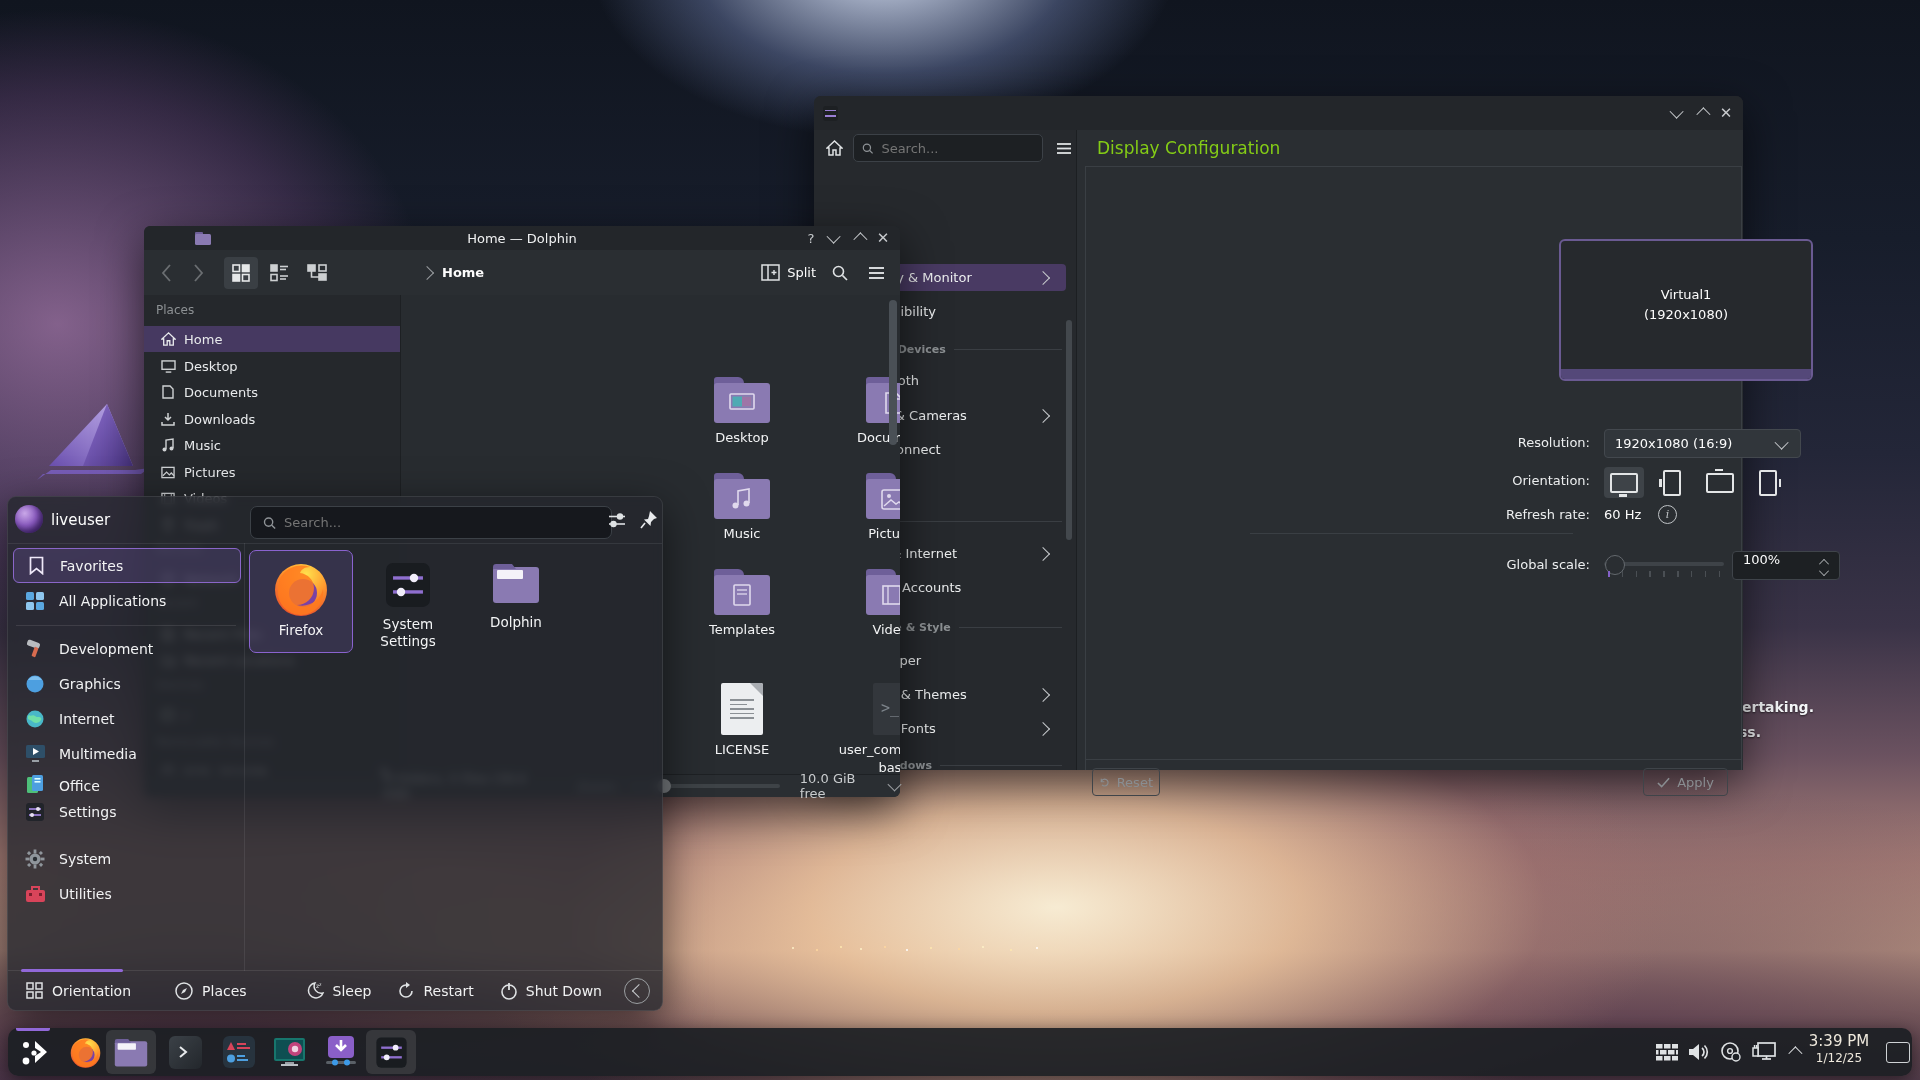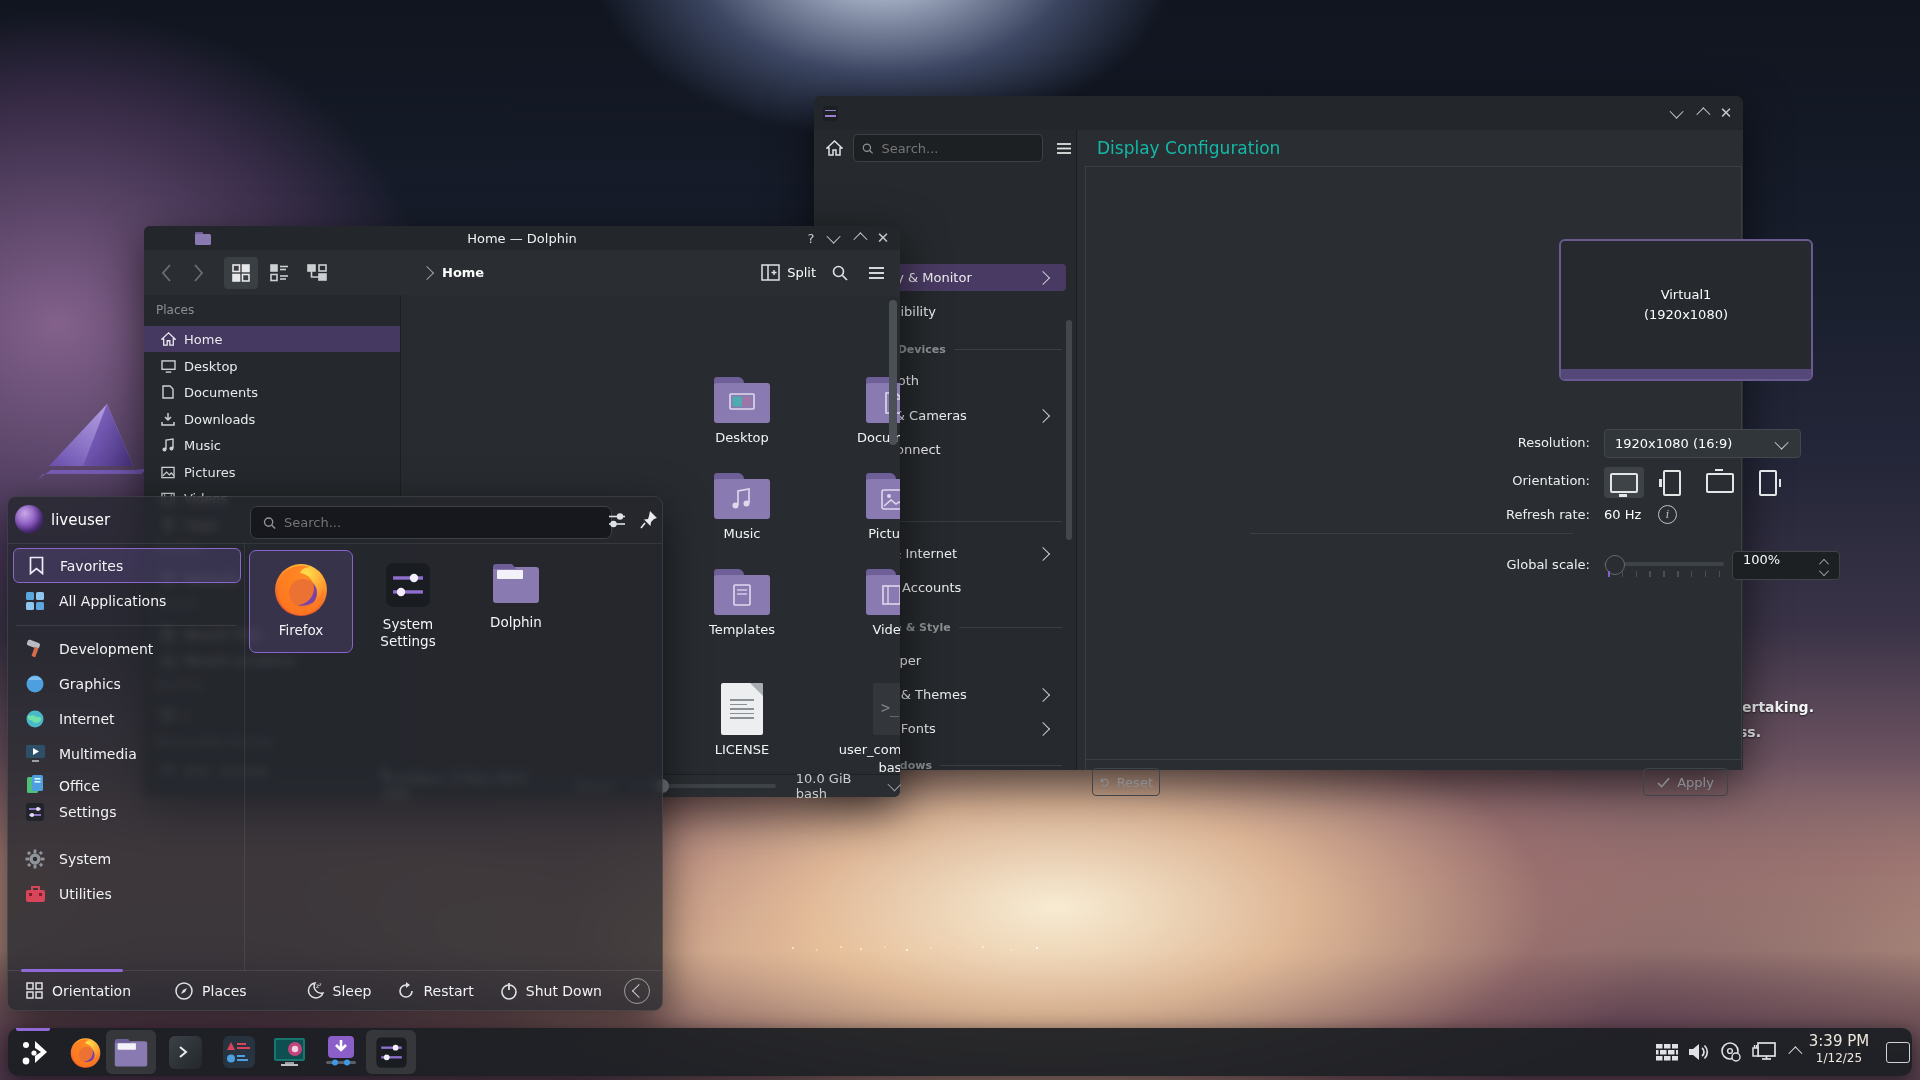--- a/index.html
+++ b/index.html
@@ -40,21 +40,21 @@
   .searchbox input{background:transparent;border:0;outline:0;color:#dfe2e4;font-size:13px;width:100%;font-family:inherit;}
   .ss-side{position:absolute;left:0;top:70px;width:262px;bottom:0;background:#26292d;overflow:hidden;}
   .ss-item{position:absolute;left:4px;width:248px;height:27px;display:flex;align-items:center;border-radius:4px;color:#eceeef;}
   .ss-item .lbl{margin-left:38px;white-space:nowrap;}
   .ss-item.sel{background:#493a63;}
   .ss-item .arr{position:absolute;right:18px;}
   .ss-sect{position:absolute;left:14px;right:14px;display:flex;align-items:center;gap:8px;color:#8d9194;font-size:11px;font-weight:bold;white-space:nowrap;}
   .ss-sect::after{content:"";flex:1;height:1px;background:#3a3e43;}
   .ss-scroll{position:absolute;right:4px;top:154px;width:6px;height:220px;background:#43484d;border-radius:3px;}
   .ss-main{position:absolute;left:262px;top:34px;right:0;bottom:0;background:#2a2e32;border-left:1px solid #1c1f22;}
-  .ss-header{position:absolute;left:20px;top:8px;font-size:17px;color:#14b8a6;}
+  .ss-header{position:absolute;left:20px;top:8px;font-size:17px;color:#84cc16;}
   .ss-frame{position:absolute;left:8px;right:1px;top:36px;bottom:0;border:1px solid #3a3f44;border-bottom:none;}
   .monbox{position:absolute;left:473px;top:72px;width:250px;height:138px;border:2px solid #6a5a92;border-radius:6px;background:#26292d;overflow:hidden;}
   .monbox .mname{position:absolute;left:0;right:0;top:46px;text-align:center;}
   .monbox .mres{position:absolute;left:0;right:0;top:66px;text-align:center;}
   .monbox .mbar{position:absolute;left:0;right:0;bottom:0;height:10px;background:#544879;}
   .frow{position:absolute;display:flex;align-items:center;}
   .flabel{position:absolute;text-align:right;width:160px;color:#eceeef;}
   .combo{position:absolute;display:flex;align-items:center;background:#31363b;border:1px solid #43484e;border-radius:4px;height:27px;}
   .orbtn{width:40px;height:31px;display:flex;align-items:center;justify-content:center;border-radius:4px;margin-right:8px;}
   .orbtn.sel{background:#3e4348;}
@@ -653,21 +653,21 @@
 
       <div class="d-scroll"></div>
     </div>
 
     <div class="statusbar">
       <span style="margin-left:240px;">8 folders, 5 files (38.6 KiB)</span>
       <span style="margin-left:30px;color:#9a9ea1;">Zoom:</span>
       <div style="position:relative;width:160px;height:4px;background:#3e4347;border-radius:2px;margin-left:10px;">
         <div style="position:absolute;left:28px;top:-5px;width:14px;height:14px;border-radius:50%;background:#75797d;"></div>
       </div>
-      <span style="margin-left:20px;">10.0 GiB bash</span>
+      <span style="margin-left:20px;">10.0 GiB free</span>
       <i class="chev down" style="margin-left:10px;border-color:#9a9ea1;"></i>
     </div>
   </div>
 
   <div class="kick">
     <div class="k-head">
       <div class="avatar"></div>
       <span style="position:absolute;left:43px;top:14px;font-size:15px;">liveuser</span>
       <div class="searchbox" style="position:absolute;left:242px;top:9px;width:348px;height:31px;padding-left:12px;border-radius:7px;background:rgba(18,20,24,.75);">
         <svg width="14" height="14" viewBox="0 0 14 14">

